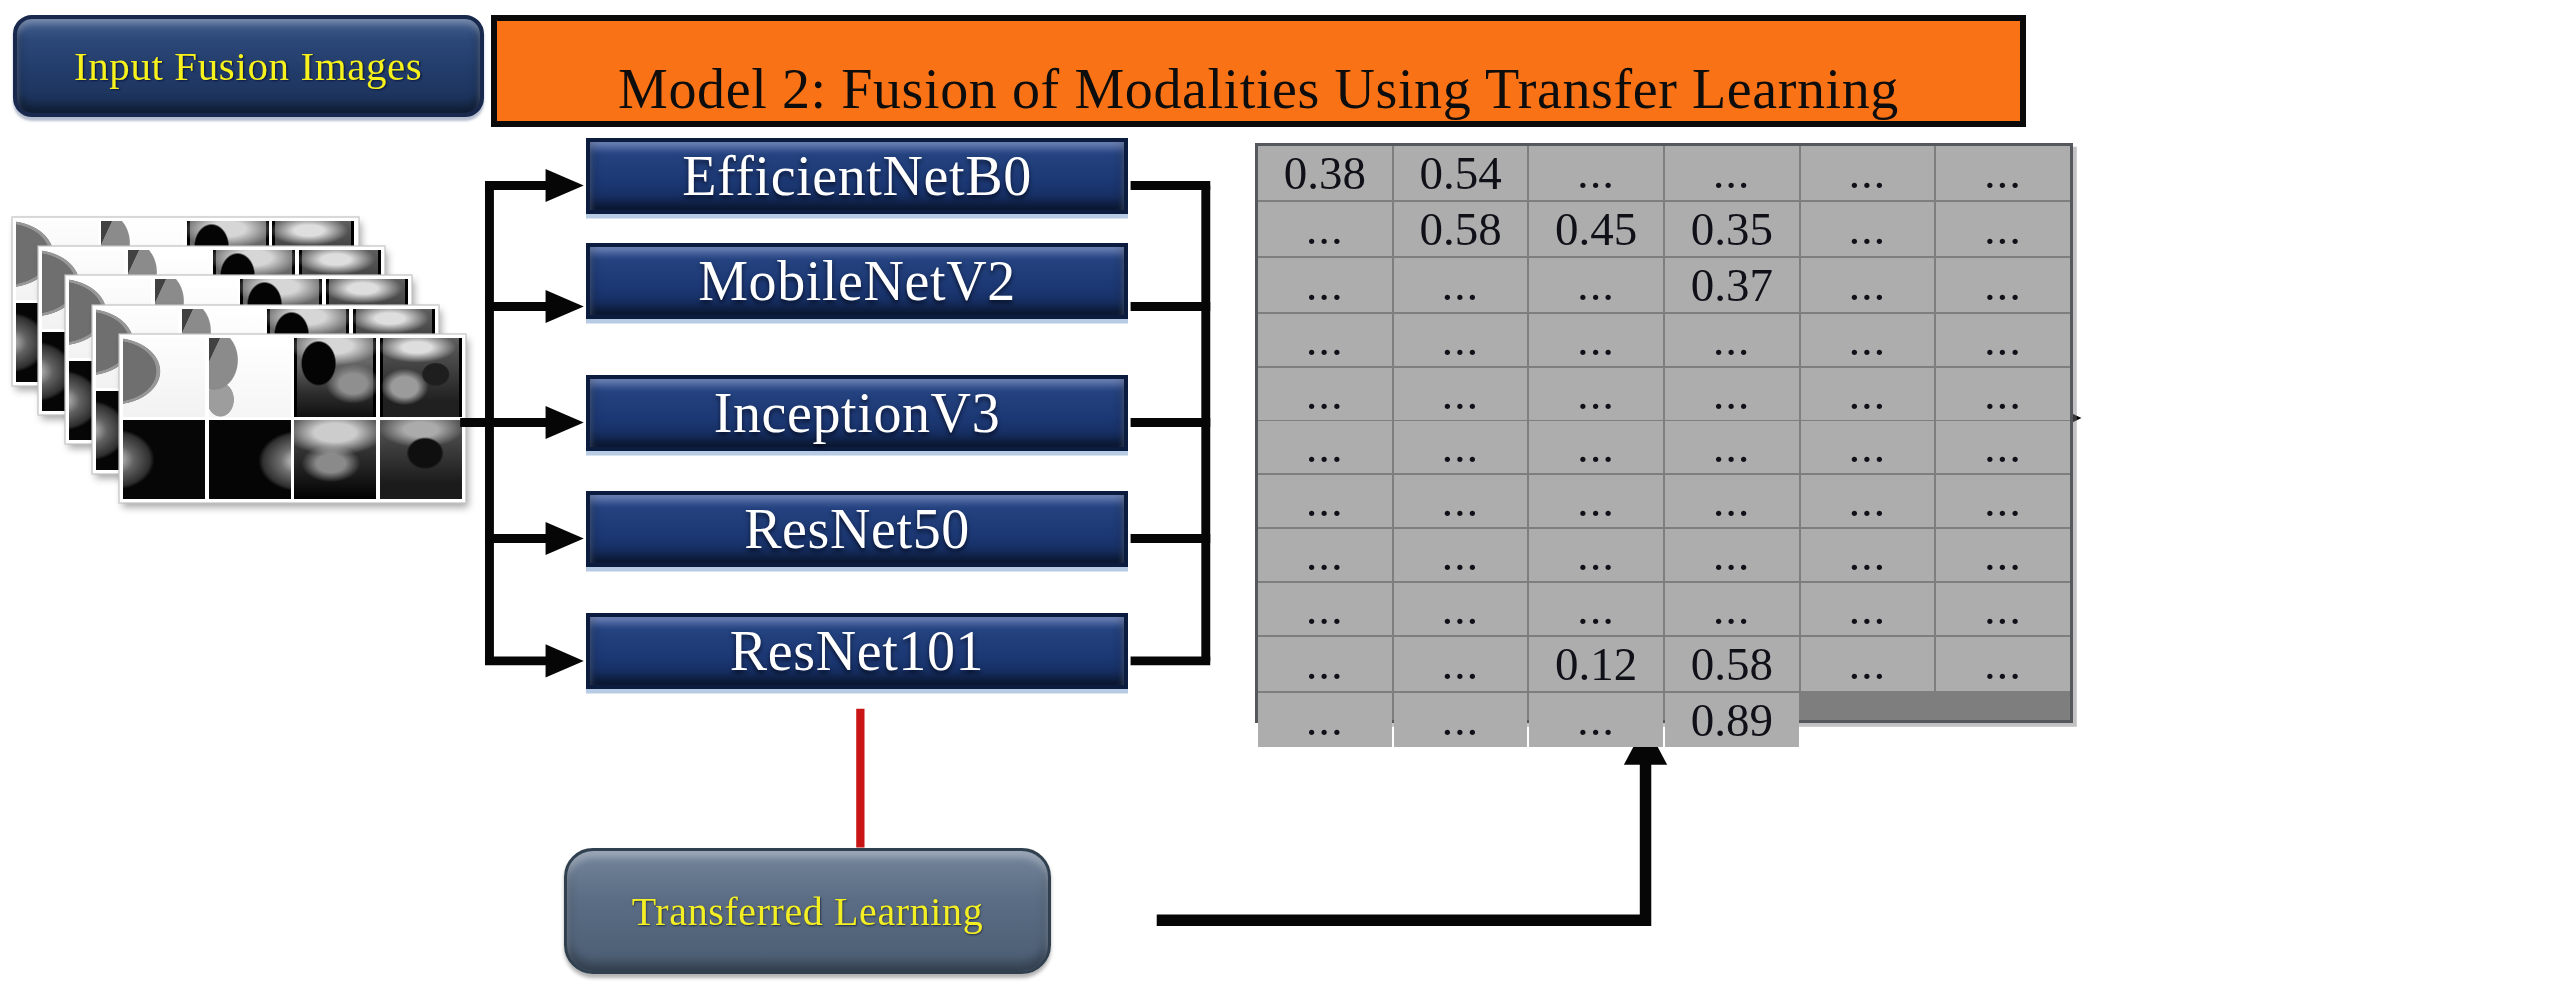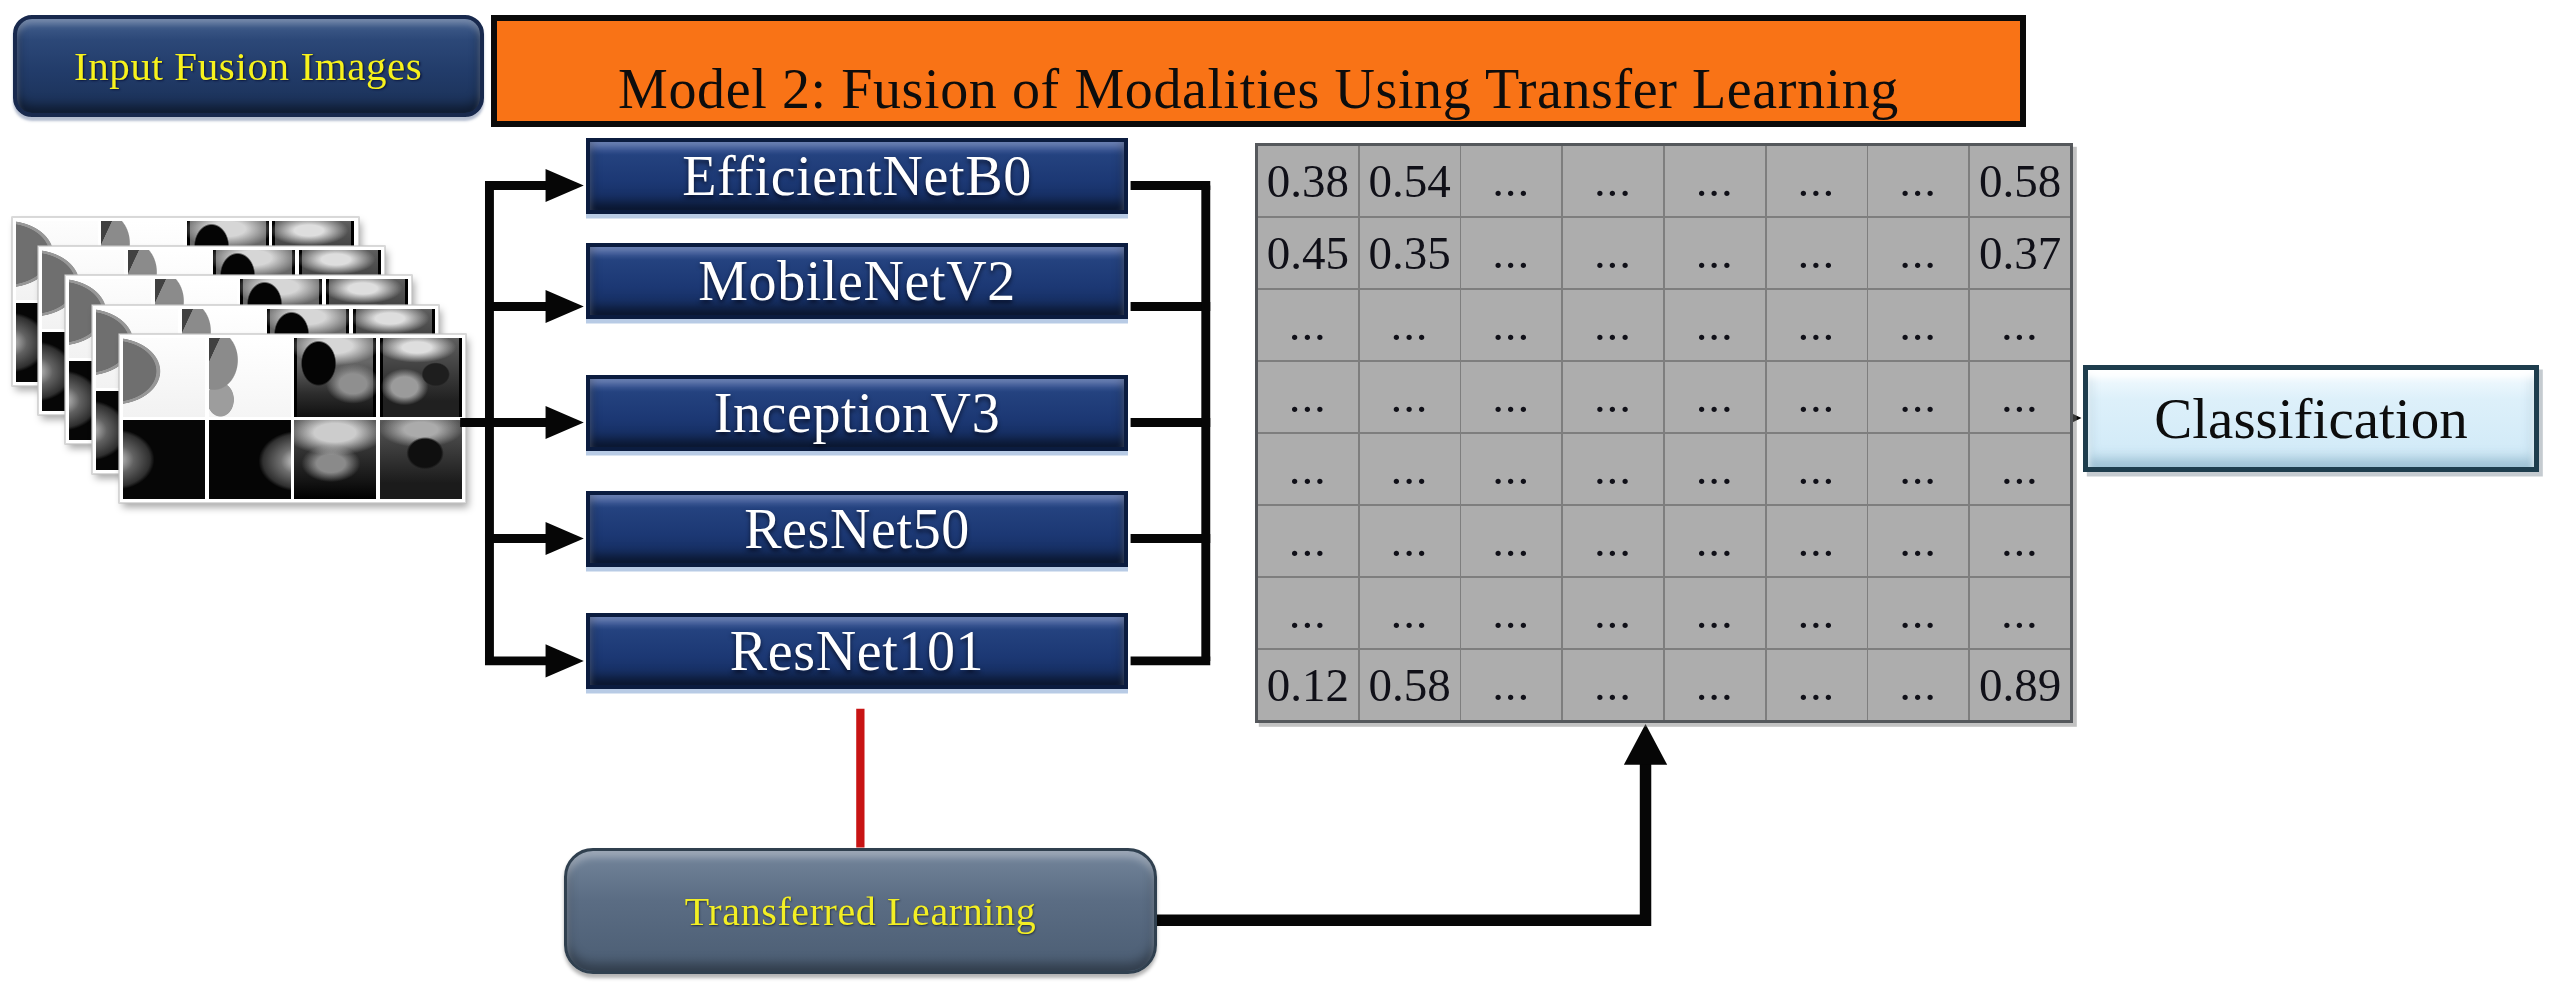--- a/index.html
+++ b/index.html
@@ -91,42 +91,42 @@
   .model-box:nth-of-type(5){top:613px;}
   .model-box span{
     color:#ffffff;font-size:56px;text-shadow:0 2.5px 4.5px rgba(0,0,10,.65);letter-spacing:0.6px;
   }
 
   
   .matrix{
     position:absolute;left:1255px;top:143px;width:818px;height:580px;box-sizing:border-box;
     background:#7e7e7e;border:3.8px solid #55585c;
     box-shadow:3.8px 3.8px 0 rgba(120,120,120,.45);
-    display:grid;grid-template-columns:repeat(8,1fr);grid-template-rows:repeat(8,1fr);gap:1.9px;
+    display:grid;grid-template-columns:repeat(6,1fr);grid-template-rows:repeat(8,1fr);gap:1.9px;
     z-index:2;
   }
   .matrix .cell{
     background:#adadad;display:flex;align-items:center;justify-content:center;
     font-size:47px;color:#101018;
   }
   .matrix .cell.dots{font-size:45px;letter-spacing:1.3px;}
 
   
   .class-box{
     position:absolute;left:2083px;top:365px;width:456px;height:107px;box-sizing:border-box;
     background:linear-gradient(180deg,#f6fcff 0%,#ddf0fa 30%,#cfe9f7 100%);
     border:5.7px solid #1e3d4d;
     box-shadow:inset 0 7.6px 7.6px rgba(255,255,255,.95), inset 0 -9px 11.5px rgba(70,120,150,.35), 3.8px 4.5px 0 rgba(150,160,170,.55);
     display:flex;align-items:center;justify-content:center;z-index:3;
   }
   .class-box span{color:#0d0d0d;font-size:57px;}
 
   
   .tl-box{
-    position:absolute;left:564px;top:848px;width:593px;height:126px;border-radius:29px;box-sizing:border-box;
+    position:absolute;left:564px;top:848px;width:487px;height:126px;border-radius:29px;box-sizing:border-box;
     background:linear-gradient(180deg,#74859b 0%,#5b6d84 40%,#4b5d73 100%);
     border:3.8px solid #30404f;
     box-shadow:inset 0 6.4px 7.6px rgba(255,255,255,.3), inset 0 -7.6px 10.2px rgba(0,0,0,.35), 0 3.8px 3.8px rgba(0,0,0,.3);
     display:flex;align-items:center;justify-content:center;z-index:3;
   }
   .tl-box span{
     color:#f3ef24;font-size:40px;text-shadow:0.6px 1.3px 1.9px rgba(20,30,50,.8);letter-spacing:0.6px;
   }
 
   .connectors{position:absolute;left:0;top:0;z-index:1;}
@@ -317,22 +317,19 @@
       <div class="cell">0.12</div>
       <div class="cell">0.58</div>
       <div class="cell dots">...</div>
       <div class="cell dots">...</div>
       <div class="cell dots">...</div>
       <div class="cell dots">...</div>
       <div class="cell dots">...</div>
       <div class="cell">0.89</div>
     </div>
 
-  <div class="class-box">
-    <span>Classification</span>
-  </div>
 
   <div class="tl-box">
     <span>Transferred Learning</span>
   </div>
 
 </div>
 
 
 </body></html>

